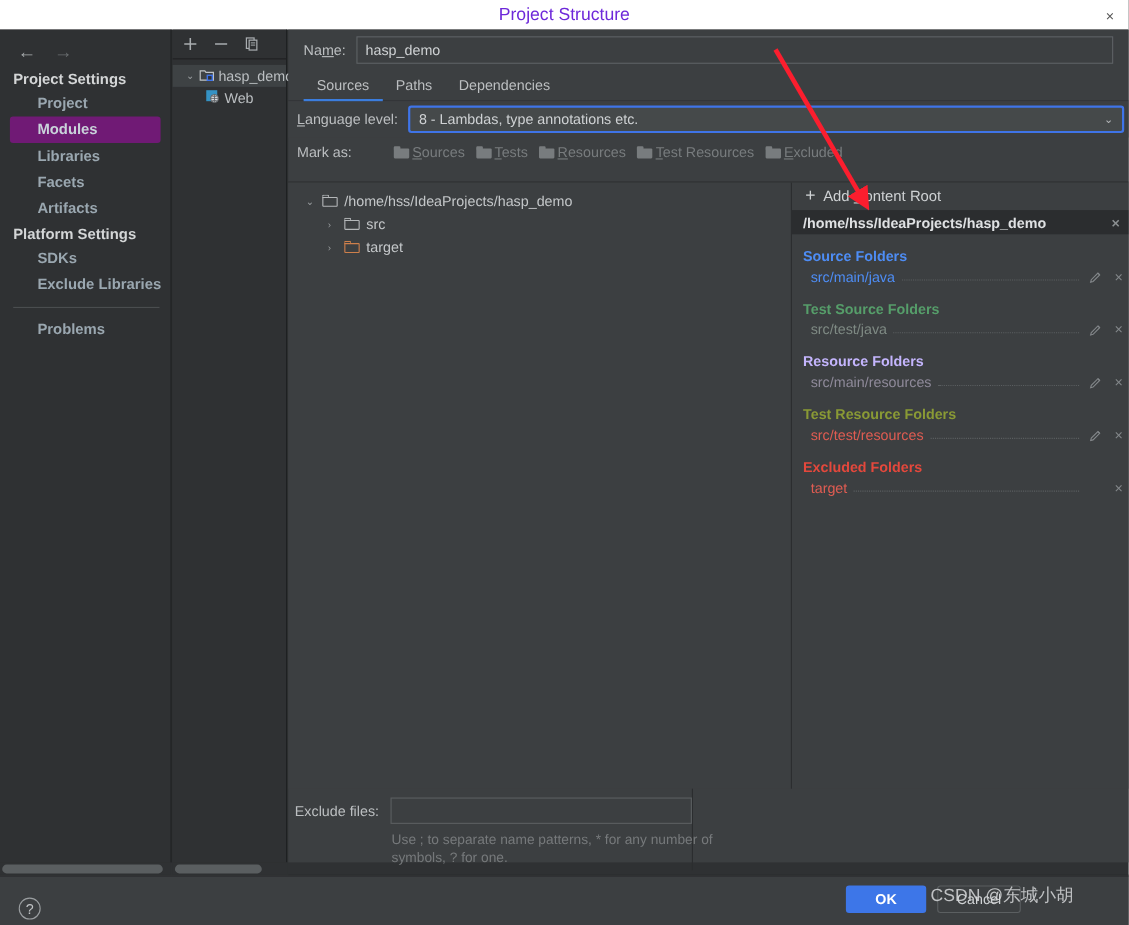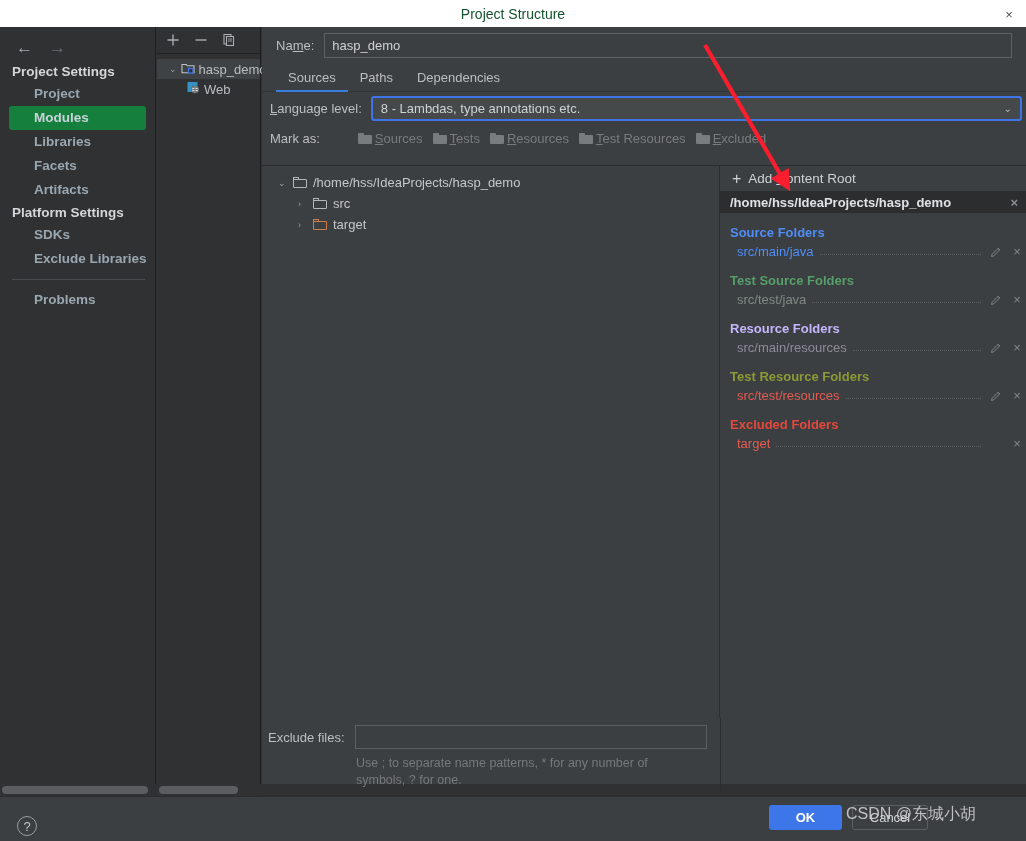--- a/index.html
+++ b/index.html
@@ -15,21 +15,21 @@
     background: #3c3f41;
   }
 
   
   .titlebar {
     position: absolute; left: 0; top: 0; width: 1026px; height: 27px;
     background: #ffffff;
     display: flex; align-items: center; justify-content: center;
   }
   .titlebar-text {
-    font-size: 14px; color: #14532d;
+    font-size: 16px; color: #6d28d9;
   }
   .titlebar-close {
     position: absolute; right: 8px; top: 5px;
     width: 18px; height: 18px;
     display: flex; align-items: center; justify-content: center;
     font-size: 13px; color: #555; cursor: pointer;
   }
 
   
   .dialog-body {
@@ -55,21 +55,21 @@
     font-size: 13.5px; font-weight: bold; color: #d4d6d7;
     padding: 3px 0 3px 12px;
   }
   .side-item {
     font-size: 13.5px; color: #9aa7b0;
     padding: 3px 0 3px 34px; cursor: pointer;
     line-height: 18px;
     font-weight: bold;
   }
   .side-item.selected {
-    background: #15803d; color: #c9d2da;
+    background: #701a75; color: #c9d2da;
     margin: 0 9px 0 9px; padding-left: 25px; border-radius: 3px;
   }
   .side-sep {
     height: 1px; background: #4a4d4f; margin: 8px 10px 8px 12px;
   }
 
   
   .modpanel {
     position: absolute; left: 157px; top: 0; width: 104px; height: 757px;
     background: #2f3133;
@@ -215,21 +215,21 @@
   .entry-name { white-space: nowrap; }
   .dots {
     flex: 1; border-bottom: 1px dotted #5b5f61;
     margin: 0 3px 4px 2px; height: 11px;
   }
   .pencil { width: 16px; color: #83878a; display:flex; justify-content:center; }
   .entry-x { width: 18px; text-align: center; color: #83878a; font-size: 13px; cursor: pointer; }
 
   
   .exclude-area {
-    position: absolute; left: 0; top: 690px; width: 459px; height: 74px;
+    position: absolute; left: 0; top: 690px; width: 368px; height: 74px;
     border-right: 1px solid #2b2d2f;
   }
   .exclude-row {
     display: flex; align-items: center; gap: 10px; padding: 8px 0 0 6px;
   }
   .exclude-input {
     width: 352px; height: 24px; background: #3c3f41;
     border: 1px solid #5b5f61; color: #cfd2d4;
     font-size: 13px; padding: 0 6px; outline: none;
     font-family: "Liberation Sans", sans-serif;

